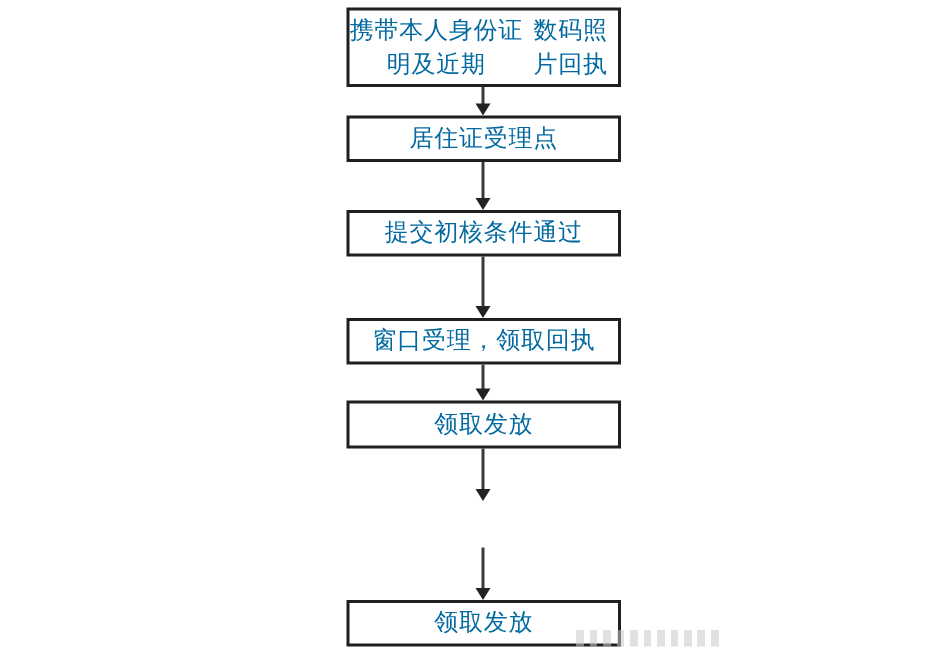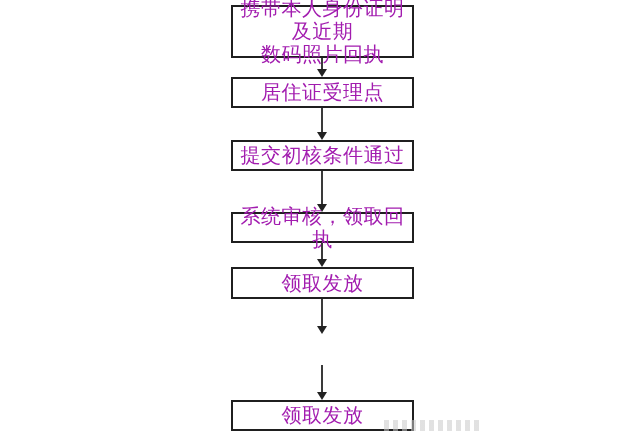--- a/index.html
+++ b/index.html
@@ -16,26 +16,26 @@
     overflow: hidden;
   }
   .flow-box {
     position: absolute;
     left: 231px;
     width: 183px;
     box-sizing: border-box;
     background: #ffffff;
     border: 2px solid #1f1f1f;
     display: flex;
-    flex-direction: column;
+    flex-direction: row;
     align-items: center;
     justify-content: center;
     text-align: center;
-    color: #a21caf;
-    font-size: 20px;
+    color: #0369a1;
+    font-size: 16px;
     line-height: 23px;
     letter-spacing: 0.5px;
   }
   .box-1 { top: 5px;   height: 53px; }
   .box-2 { top: 77px;  height: 31px; justify-content: center; }
   .box-3 { top: 140px; height: 31px; }
   .box-4 { top: 212px; height: 31px; }
   .box-5 { top: 267px; height: 32px; }
   .box-6 { top: 334px; height: 31px; }
   .box-7 { top: 400px; height: 31px; }
@@ -112,21 +112,21 @@
   <div class="flow-box box-3">
     <span>提交初核条件通过</span>
   </div>
 
   <div class="flow-arrow arrow-3">
     <span class="arrow-shaft"></span>
     <span class="arrow-head"></span>
   </div>
 
   <div class="flow-box box-4">
-    <span>系统审核，领取回执</span>
+    <span>窗口受理，领取回执</span>
   </div>
 
   <div class="flow-arrow arrow-4">
     <span class="arrow-shaft"></span>
     <span class="arrow-head"></span>
   </div>
 
   <div class="flow-box box-5">
     <span>领取发放</span>
   </div>

